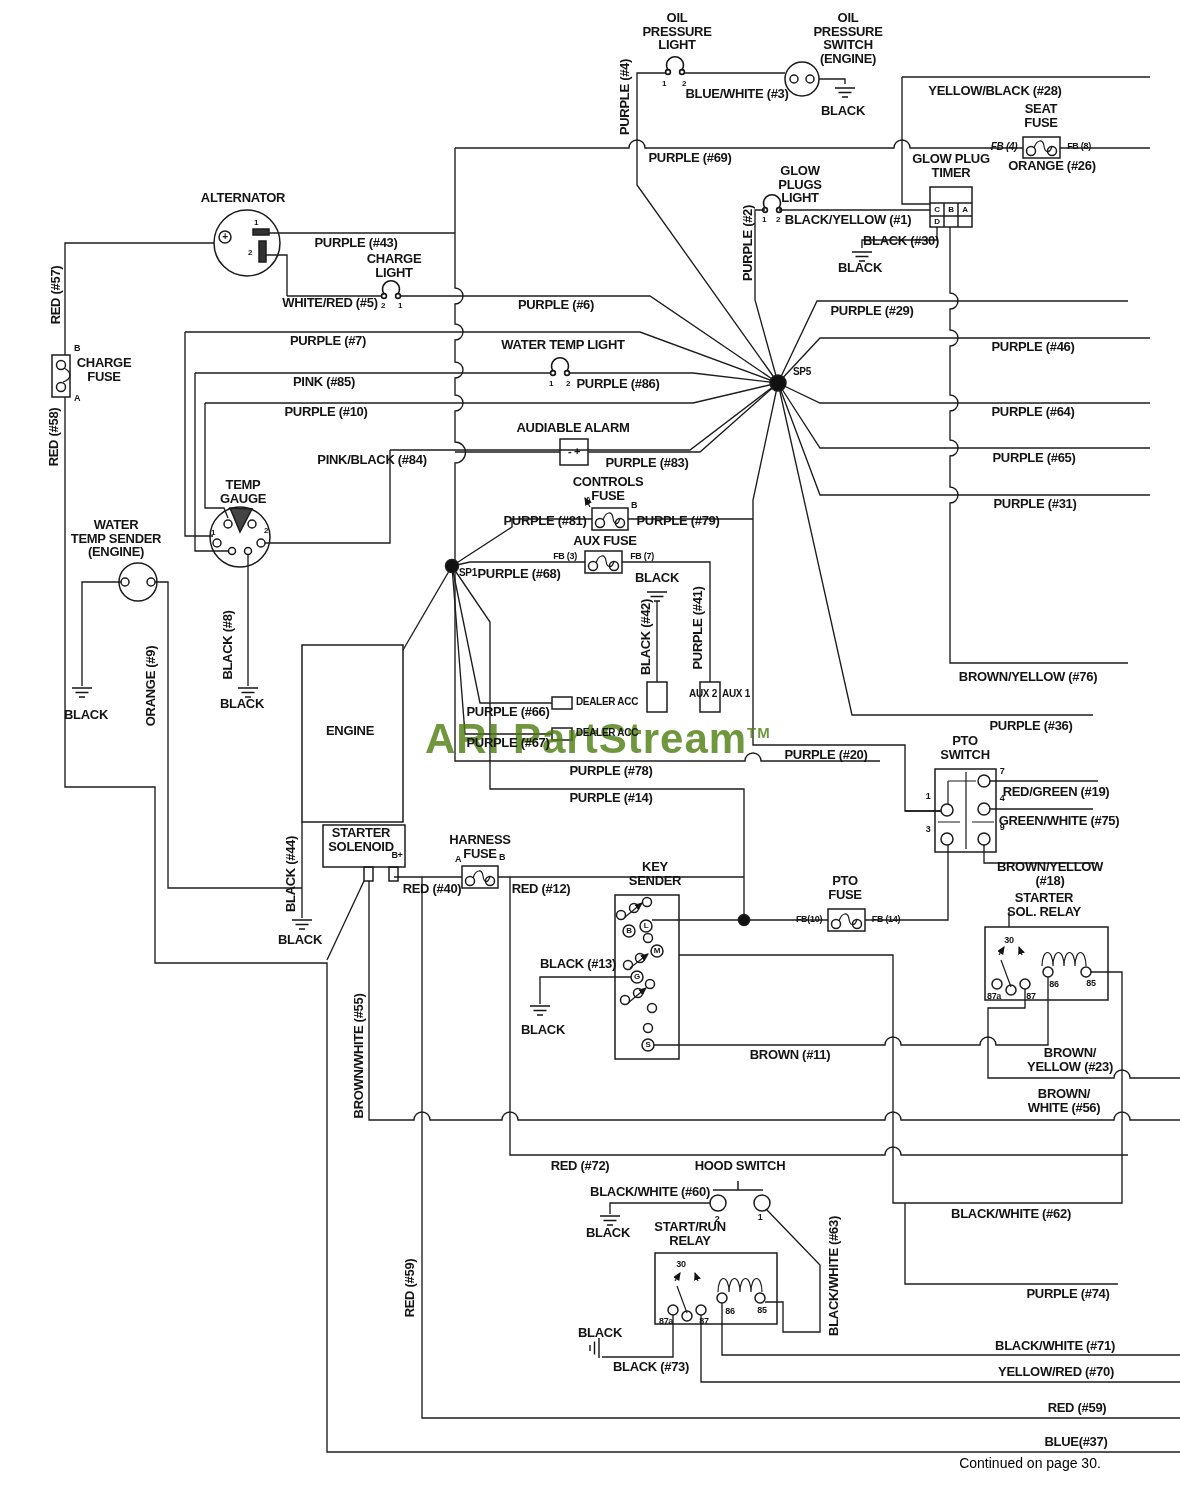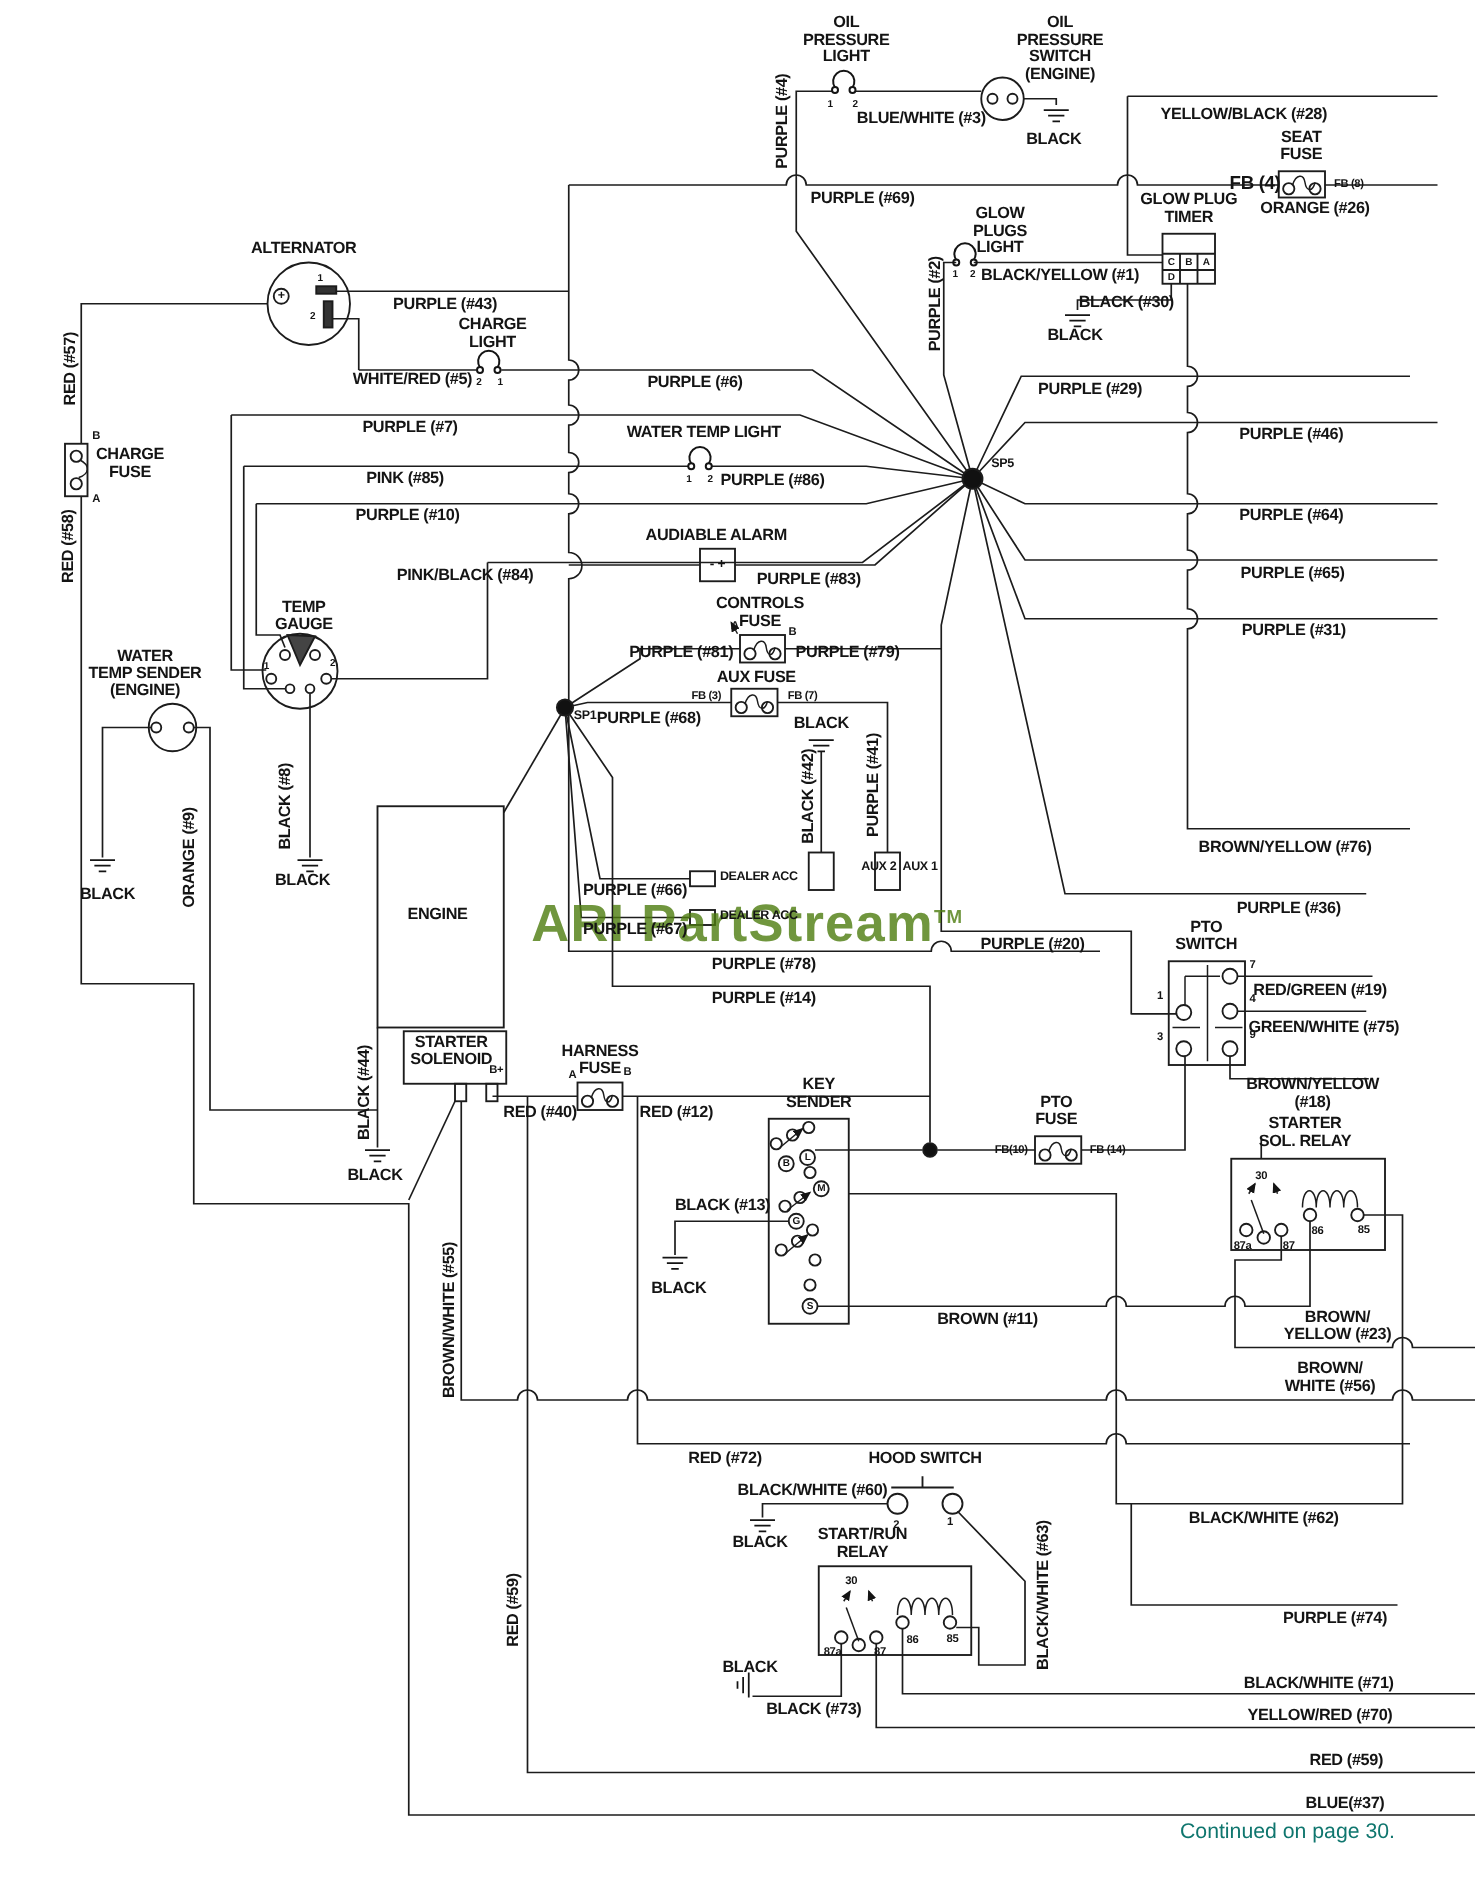--- a/index.html
+++ b/index.html
@@ -8,21 +8,21 @@
   svg{position:absolute;left:0;top:0;}
   #labels{position:absolute;left:0;top:0;width:1180px;height:1504px;}
   .lb{position:absolute;transform:translate(-50%,-50%);font-weight:bold;font-size:13px;
       color:#141414;white-space:pre-line;text-align:center;line-height:1.04;letter-spacing:-0.3px;}
   .lb.v{transform:translate(-50%,-50%) rotate(-90deg);}
   .lb.la{text-align:center;}
   #watermark{position:absolute;left:425px;top:715px;width:500px;color:#4d7c0f;
       font-size:42px;font-weight:bold;letter-spacing:1px;opacity:.8;}
   #watermark sup{font-size:15px;}
   #continued{position:absolute;left:900px;top:1455px;width:260px;text-align:center;
-      font-size:17px;color:#0f766e;}
+      font-size:14px;color:#000000;}
   #footer{position:absolute;left:330px;top:1448px;width:520px;text-align:center;color:#4a4a4a;}
   #footer .f1{font-size:10px;}
   #footer .f2{font-size:11px;}
 </style>
 </head>
 <body>
 
 <div id="page">
 
 <svg width="1180" height="1504" viewBox="0 0 1180 1504">
@@ -328,21 +328,21 @@
 (ENGINE)</span>
       <span class="lb" style="left: 664px; top: 84px; font-size: 8px;">1</span>
       <span class="lb" style="left: 684px; top: 84px; font-size: 8px;">2</span>
       <span class="lb" style="left: 737px; top: 94px;">BLUE/WHITE (#3)</span>
       <span class="lb" style="left: 843px; top: 111px;">BLACK</span>
       <span class="lb v" style="left: 625px; top: 97px;">PURPLE (#4)</span>
       <span class="lb" style="left: 690px; top: 158px;">PURPLE (#69)</span>
       <span class="lb" style="left: 995px; top: 91px;">YELLOW/BLACK (#28)</span>
       <span class="lb" style="left: 1041px; top: 116px;">SEAT
 FUSE</span>
-      <span class="lb" style="left: 1004px; top: 147px; font-size: 15px;">FB (4)</span>
+      <span class="lb" style="left: 1004px; top: 147px; font-size: 10px; font-style: italic;">FB (4)</span>
       <span class="lb" style="left: 1079px; top: 147px; font-size: 9px;">FB (8)</span>
       <span class="lb" style="left: 1052px; top: 166px;">ORANGE (#26)</span>
       <span class="lb" style="left: 951px; top: 166px;">GLOW PLUG
 TIMER</span>
       <span class="lb" style="left: 800px; top: 184px;">GLOW
 PLUGS
 LIGHT</span>
       <span class="lb" style="left: 764px; top: 220px; font-size: 8px;">1</span>
       <span class="lb" style="left: 778px; top: 220px; font-size: 8px;">2</span>
       <span class="lb" style="left: 848px; top: 220px;">BLACK/YELLOW (#1)</span>

